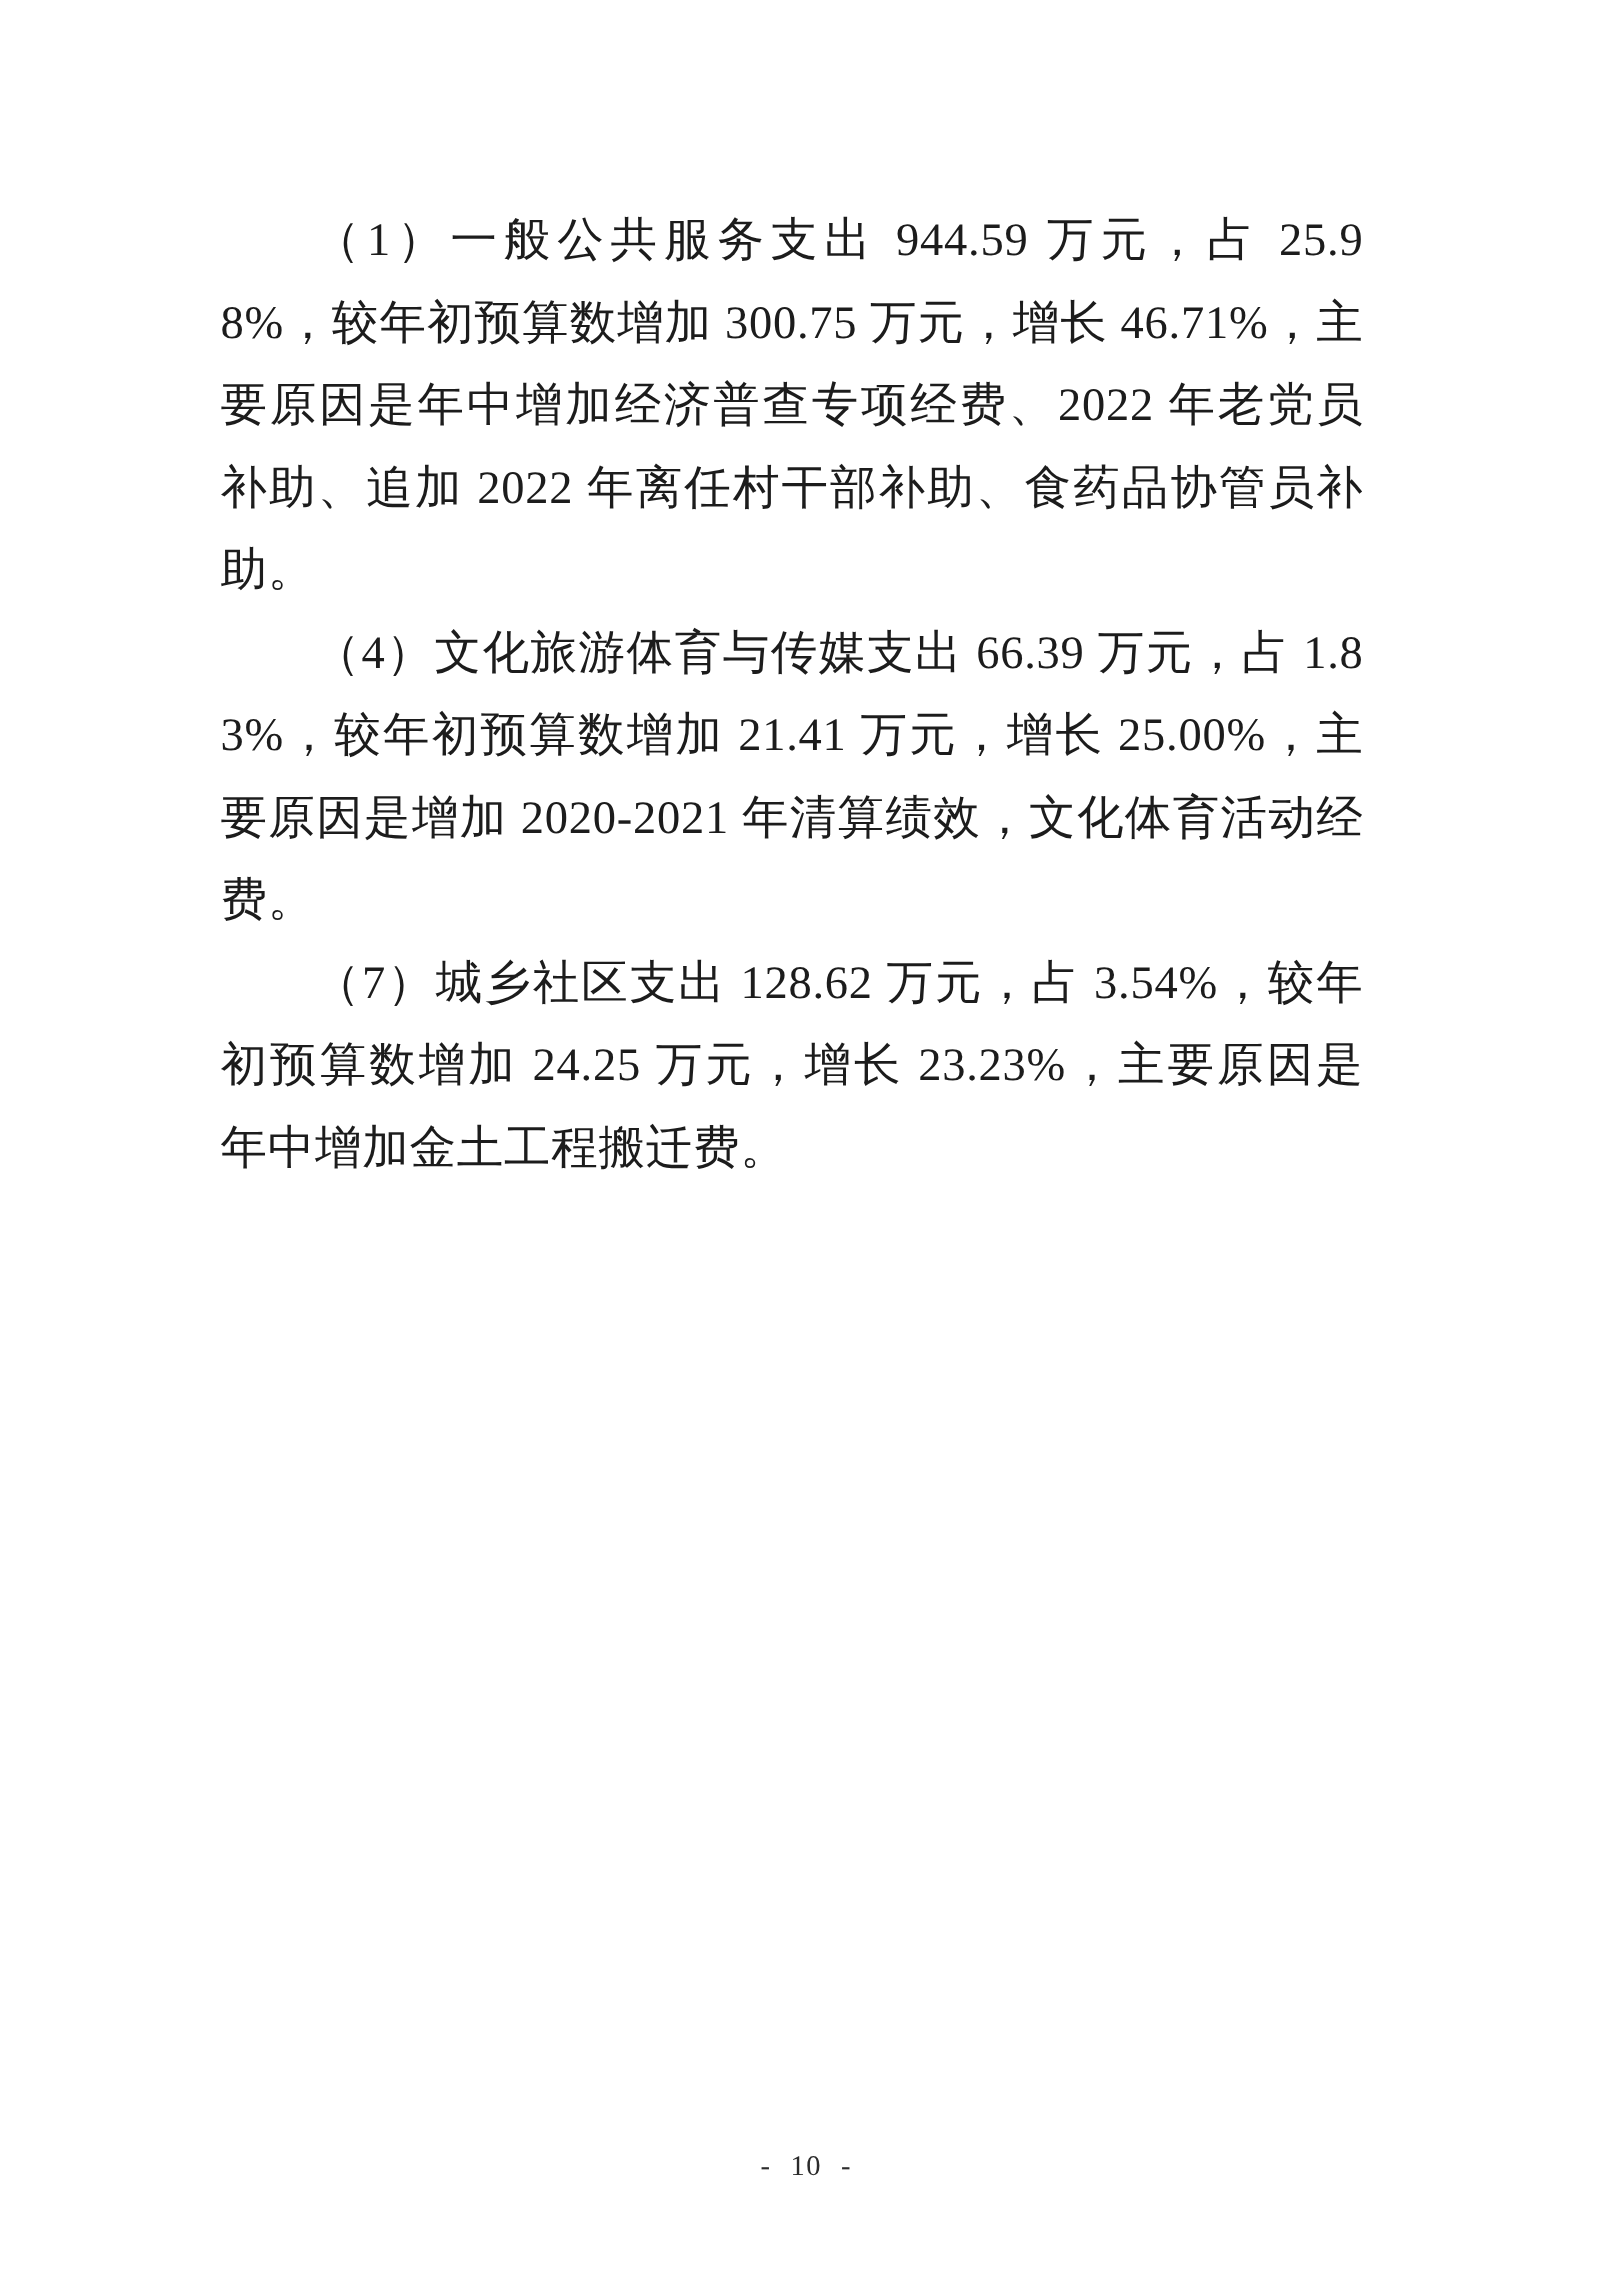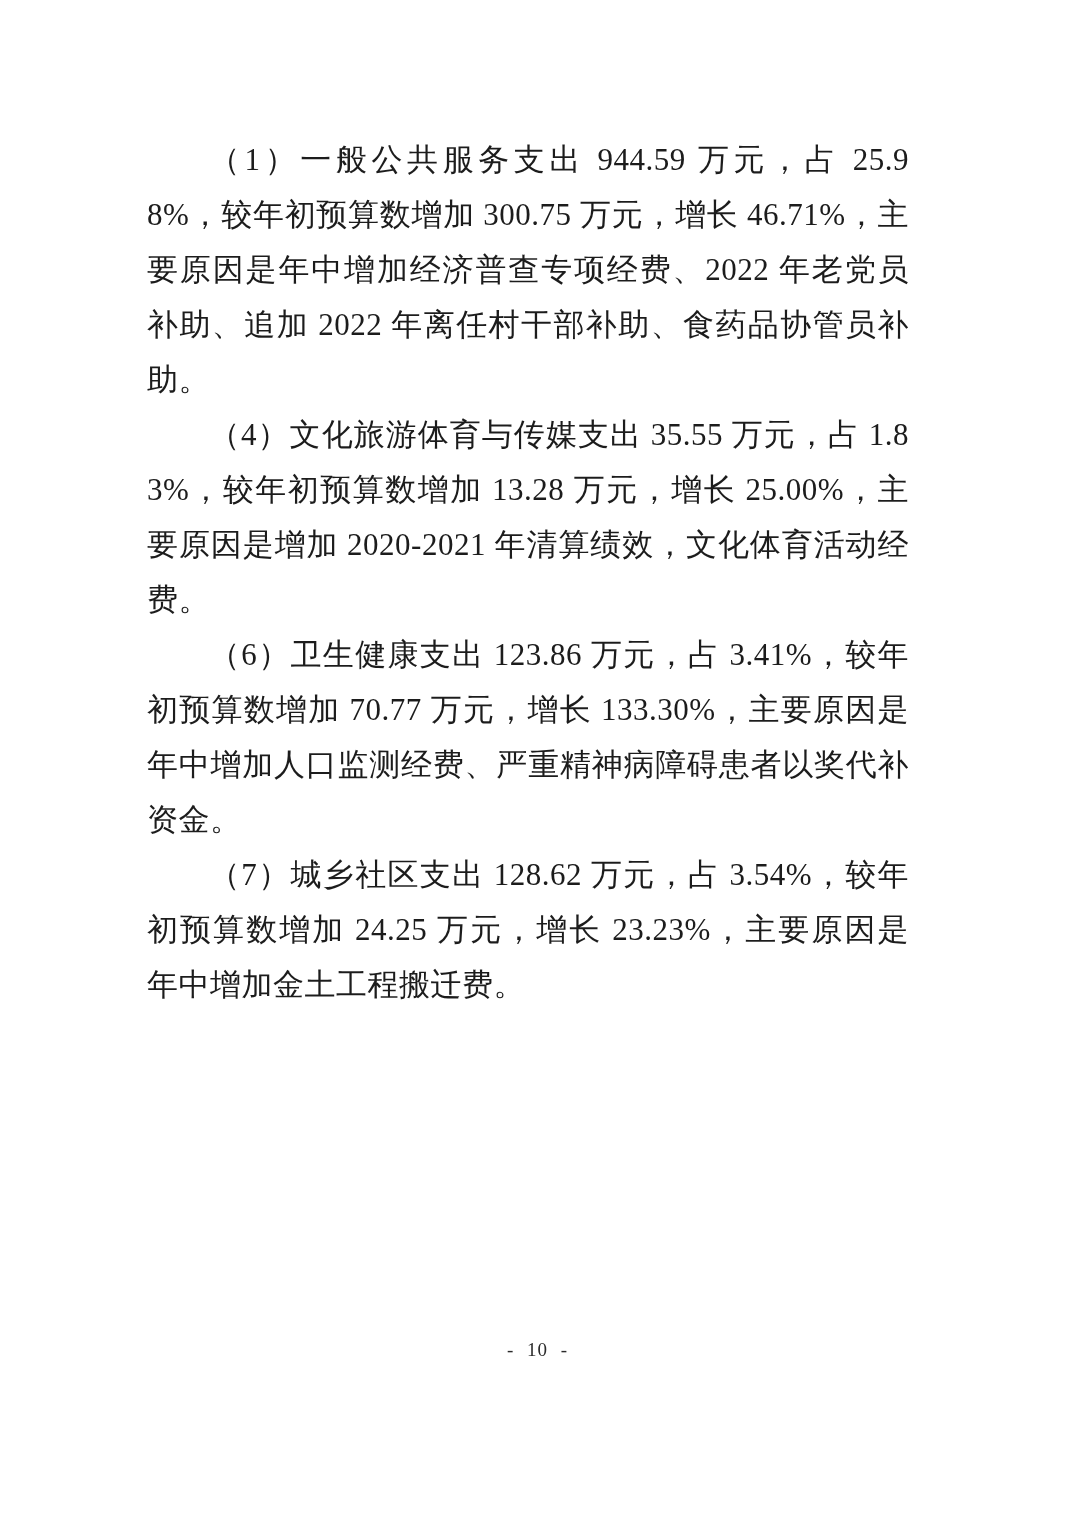--- a/index.html
+++ b/index.html
@@ -28,33 +28,32 @@
     line-height: 55px;
     text-align: justify;
     text-justify: inter-ideograph;
     text-indent: 2em;
     letter-spacing: 0.5px;
     word-break: break-all;
   }
   .footer {
     position: absolute;
     left: 0;
-    top: 1339px;
+    top: 1434px;
     width: 100%;
     text-align: center;
     font-size: 19px;
     color: #2b2b2b;
     word-spacing: 7px;
     letter-spacing: 1px;
   }
 </style>
 </head>
 <body>
 
 <div class="page">
   <div class="content">
     <p>（1）一般公共服务支出 944.59 万元，占 25.98%，较年初预算数增加 300.75 万元，增长 46.71%，主要原因是年中增加经济普查专项经费、2022 年老党员补助、追加 2022 年离任村干部补助、食药品协管员补助。</p>
-    <p>（4）文化旅游体育与传媒支出 35.55 万元，占 1.83%，较年初预算数增加 13.28 万元，增长 25.00%，主要原因是增加 2020-2021 年清算绩效，文化体育活动经费。</p>
-    <p>（6）卫生健康支出 123.86 万元，占 3.41%，较年初预算数增加 70.77 万元，增长 133.30%，主要原因是年中增加人口监测经费、严重精神病障碍患者以奖代补资金。</p>
+    <p>（4）文化旅游体育与传媒支出 66.39 万元，占 1.83%，较年初预算数增加 21.41 万元，增长 25.00%，主要原因是增加 2020-2021 年清算绩效，文化体育活动经费。</p>
     <p>（7）城乡社区支出 128.62 万元，占 3.54%，较年初预算数增加 24.25 万元，增长 23.23%，主要原因是年中增加金土工程搬迁费。</p>
   </div>
   <div class="footer">- 10 -</div>
 </div>
 
 </body></html>

